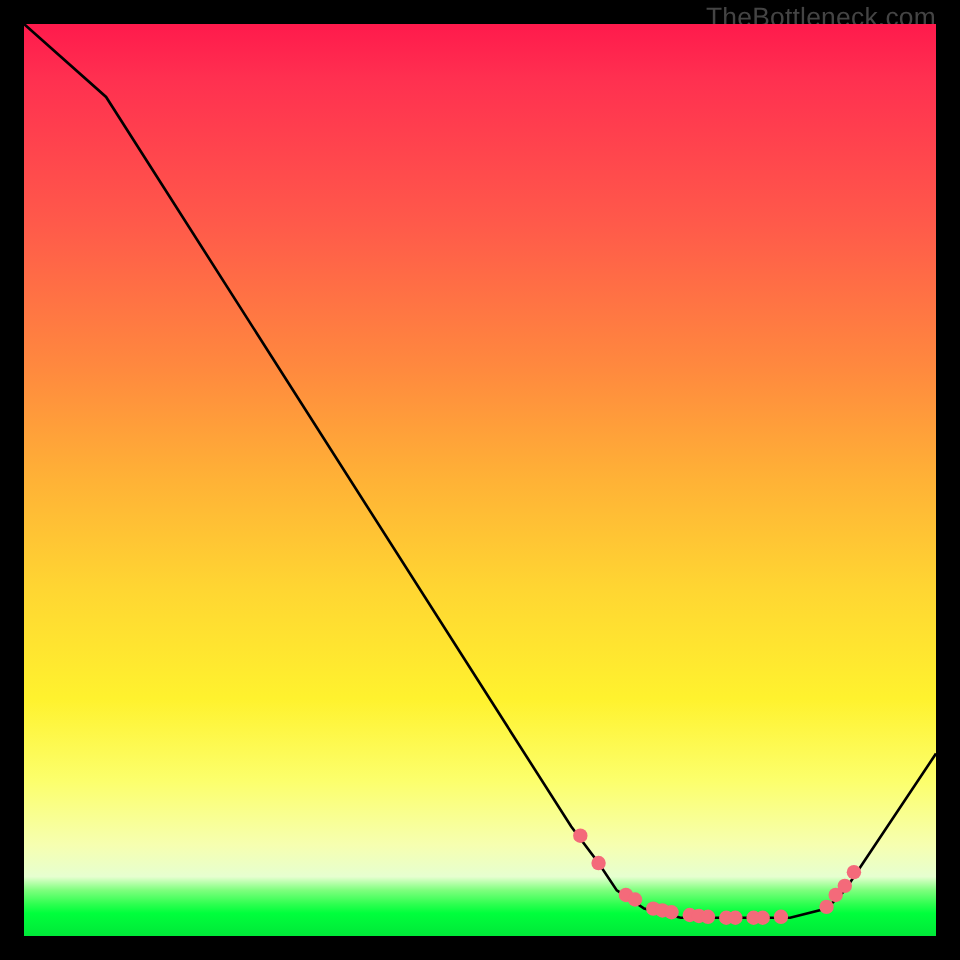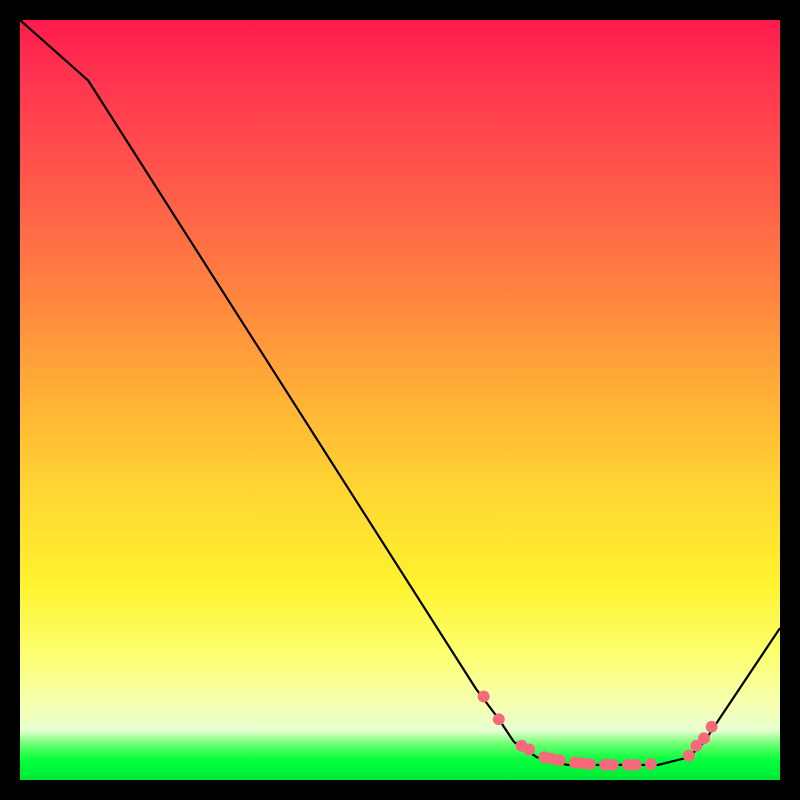--- a/index.html
+++ b/index.html
@@ -58,20 +58,21 @@
     font-size: 22px;
     letter-spacing: 0.2px;
     user-select: none;
   }
   
 </style>
 </head>
 <body>
 
 <div class="chart-wrap">
+  <span class="watermark">TheBottleneck.com</span>
 
   <div class="plot-area">
     <div class="gradient-bg"></div>
     <svg class="curve-svg" viewBox="0 0 760 760" preserveAspectRatio="none">
       <path fill="none" stroke="#000000" stroke-width="2.2" d="M0.0 0.0 L68.4 60.8 L456.0 668.8 L478.8 699.2 L494.0 722.0 L516.8 737.2 L547.2 744.8 L592.8 744.8 L638.4 744.8 L668.8 737.2 L684.0 722.0 L699.2 699.2 L760.0 608.0"></path>
       <g>
           <circle cx="463.6" cy="676.4" r="6" fill="#f46a7a"></circle>
           <circle cx="478.8" cy="699.2" r="6" fill="#f46a7a"></circle>
           <circle cx="501.6" cy="725.8" r="6" fill="#f46a7a"></circle>
           <circle cx="509.2" cy="729.6" r="6" fill="#f46a7a"></circle>

